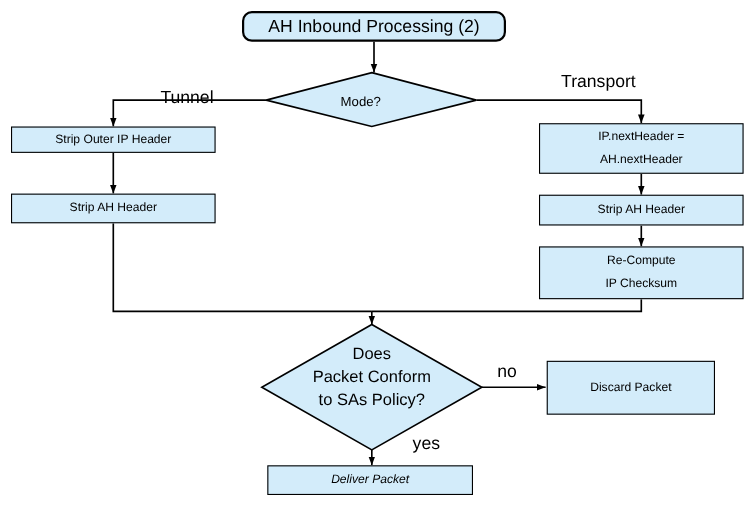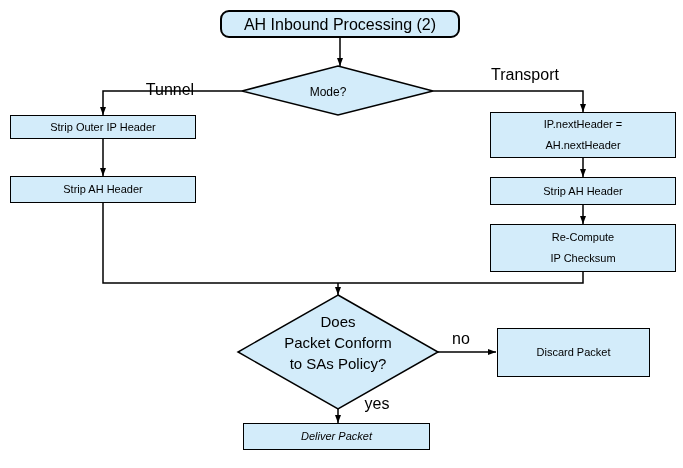--- a/index.html
+++ b/index.html
@@ -96,21 +96,21 @@
   </svg>
 
   <div class="box start" style="left:220px;top:10px;width:240px;height:28px;">
     <span>AH Inbound Processing (2)</span>
   </div>
 
   <div class="dlabel" style="left:268px;top:79px;width:120px;height:26px;font-size:12px;">Mode?</div>
 
   <div class="elabel" style="left:138px;top:66px;width:64px;margin-top:15px;">Tunnel</div>
 
-  <div class="elabel" style="left:475px;top:66px;width:100px;">Transport</div>
+  <div class="elabel" style="left:494px;top:66px;width:100px;">Transport</div>
 
   <div class="box" style="left:10px;top:115px;width:186px;height:24px;">
     <span>Strip Outer IP Header</span>
   </div>
 
   <div class="box" style="left:10px;top:176px;width:186px;height:27px;">
     <span>Strip AH Header</span>
   </div>
 
   <div class="box" style="left:490px;top:112px;width:186px;height:46px;">
@@ -130,19 +130,19 @@
   <div class="dlabel" style="left:263px;top:311px;width:150px;height:63px;">Does
 Packet Conform
 to SAs Policy?</div>
 
   <div class="elabel" style="left:444px;top:330px;width:34px;">no</div>
 
   <div class="box" style="left:497px;top:328px;width:153px;height:49px;">
     <span>Discard Packet</span>
   </div>
 
-  <div class="elabel" style="left:354px;top:395px;width:46px;">yes</div>
+  <div class="elabel" style="left:354px;top:395px;width:46px;text-align:right;">yes</div>
 
   <div class="box" style="left:243px;top:423px;width:187px;height:27px;font-style:italic;">
     <span>Deliver Packet</span>
   </div>
 
 </div>
 
 </body></html>

